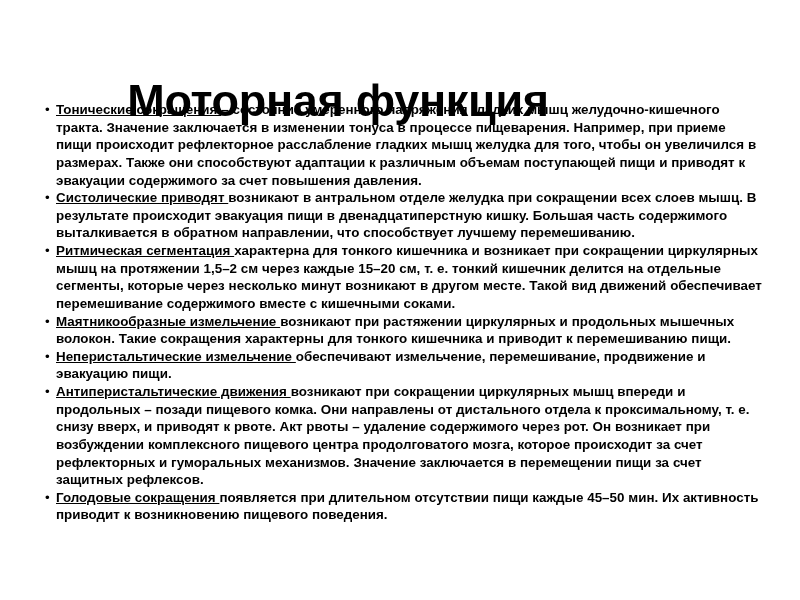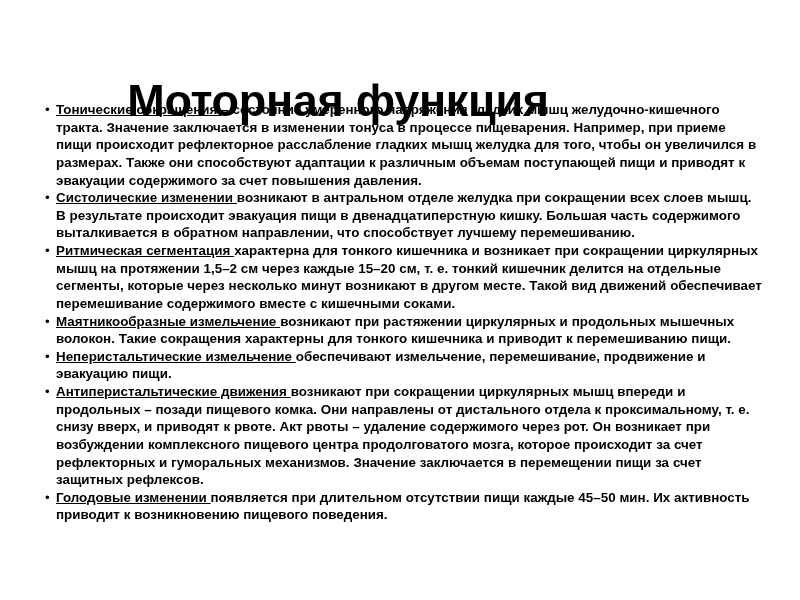--- a/index.html
+++ b/index.html
@@ -92,39 +92,39 @@
   <h1 class="slide-title">Моторная функция</h1>
 
   <div class="body">
     <ul class="bullets">
 
       <li class="bullet">
         <span class="bullet-dot">•</span><span class="lead">Тонические сокращения </span><span class="rest">– состояние умеренного напряжения гладких мышц желудочно-кишечного тракта. Значение заключается в изменении тонуса в процессе пищеварения. Например, при приеме пищи происходит рефлекторное расслабление гладких мышц желудка для того, чтобы он увеличился в размерах. Также они способствуют адаптации к различным объемам поступающей пищи и приводят к эвакуации содержимого за счет повышения давления.</span>
       </li>
 
       <li class="bullet">
-        <span class="bullet-dot">•</span><span class="lead">Систолические изменении </span><span class="rest">возникают в антральном отделе желудка при сокращении всех слоев мышц. В результате происходит эвакуация пищи в двенадцатиперстную кишку. Большая часть содержимого выталкивается в обратном направлении, что способствует лучшему перемешиванию.</span>
+        <span class="bullet-dot">•</span><span class="lead">Систолические приводят </span><span class="rest">возникают в антральном отделе желудка при сокращении всех слоев мышц. В результате происходит эвакуация пищи в двенадцатиперстную кишку. Большая часть содержимого выталкивается в обратном направлении, что способствует лучшему перемешиванию.</span>
       </li>
 
       <li class="bullet">
         <span class="bullet-dot">•</span><span class="lead">Ритмическая сегментация </span><span class="rest">характерна для тонкого кишечника и возникает при сокращении циркулярных мышц на протяжении 1,5–2 см через каждые 15–20 см, т. е. тонкий кишечник делится на отдельные сегменты, которые через несколько минут возникают в другом месте. Такой вид движений обеспечивает перемешивание содержимого вместе с кишечными соками.</span>
       </li>
 
       <li class="bullet">
         <span class="bullet-dot">•</span><span class="lead">Маятникообразные измельчение </span><span class="rest">возникают при растяжении циркулярных и продольных мышечных волокон. Такие сокращения характерны для тонкого кишечника и приводит к перемешиванию пищи.</span>
       </li>
 
       <li class="bullet">
         <span class="bullet-dot">•</span><span class="lead">Неперистальтические измельчение </span><span class="rest">обеспечивают измельчение, перемешивание, продвижение и эвакуацию пищи.</span>
       </li>
 
       <li class="bullet">
         <span class="bullet-dot">•</span><span class="lead">Антиперистальтические движения </span><span class="rest">возникают при сокращении циркулярных мышц впереди и продольных – позади пищевого комка. Они направлены от дистального отдела к проксимальному, т. е. снизу вверх, и приводят к рвоте. Акт рвоты – удаление содержимого через рот. Он возникает при возбуждении комплексного пищевого центра продолговатого мозга, которое происходит за счет рефлекторных и гуморальных механизмов. Значение заключается в перемещении пищи за счет защитных рефлексов.</span>
       </li>
 
       <li class="bullet">
-        <span class="bullet-dot">•</span><span class="lead">Голодовые изменении </span><span class="rest">появляется при длительном отсутствии пищи каждые 45–50 мин. Их активность приводит к возникновению пищевого поведения.</span>
+        <span class="bullet-dot">•</span><span class="lead">Голодовые сокращения </span><span class="rest">появляется при длительном отсутствии пищи каждые 45–50 мин. Их активность приводит к возникновению пищевого поведения.</span>
       </li>
 
     </ul>
   </div>
 
 </div>
 
 </body></html>

